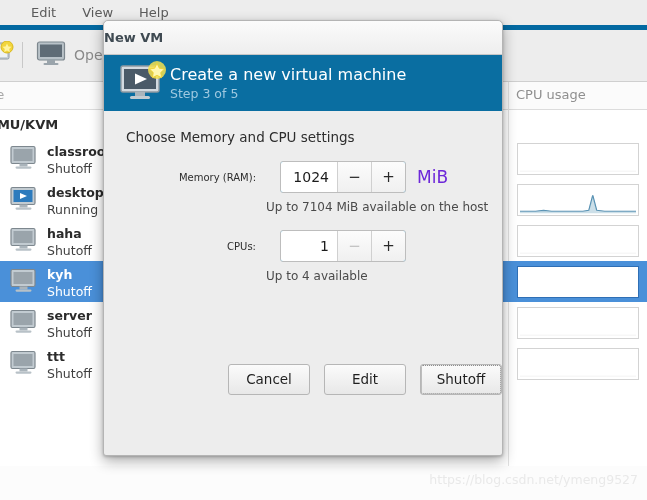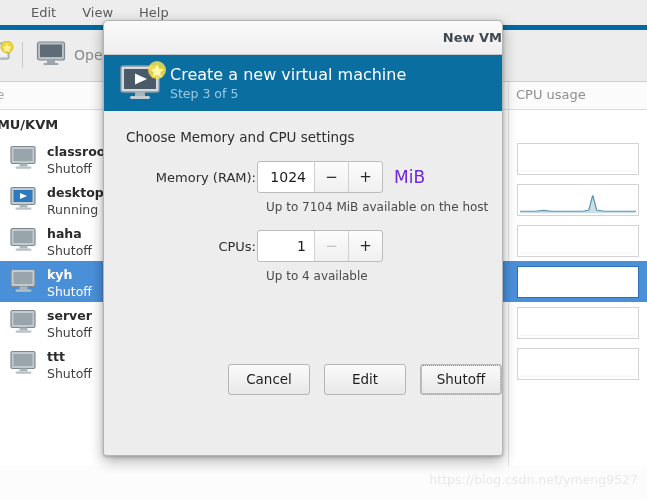--- a/index.html
+++ b/index.html
@@ -201,21 +201,21 @@
     box-shadow: 0 5px 14px rgba(0,0,0,0.33), 0 1px 3px rgba(0,0,0,0.22);
     overflow: hidden;
   }
 
   .dlg-titlebar {
     height: 33px;
     background: linear-gradient(to bottom, #fbfbfb 0%, #eeeeee 100%);
     border-bottom: 1px solid #c6c6c6;
     display: flex;
     align-items: center;
-    justify-content: flex-end;
+    justify-content: flex-start;
     border-radius: 4px 4px 0 0;
   }
   .dlg-title {
     font-size: 13px;
     font-weight: bold;
     color: #3f4a52;
     white-space: nowrap;
   }
 
   .dlg-banner {
@@ -255,23 +255,23 @@
     white-space: nowrap;
   }
 
   .field-row {
     display: flex;
     align-items: center;
   }
   .field-label {
     width: 130px;
     text-align: right;
-    font-size: 13px;
+    font-size: 10px;
     color: #2d2d2d;
-    padding-right: 1px;
+    padding-right: 24px;
     white-space: nowrap;
   }
 
   .spin {
     display: flex;
     align-items: stretch;
     height: 30px;
     border: 1px solid #bdbdbd;
     border-radius: 3px;
     background: #7dd3fc;

